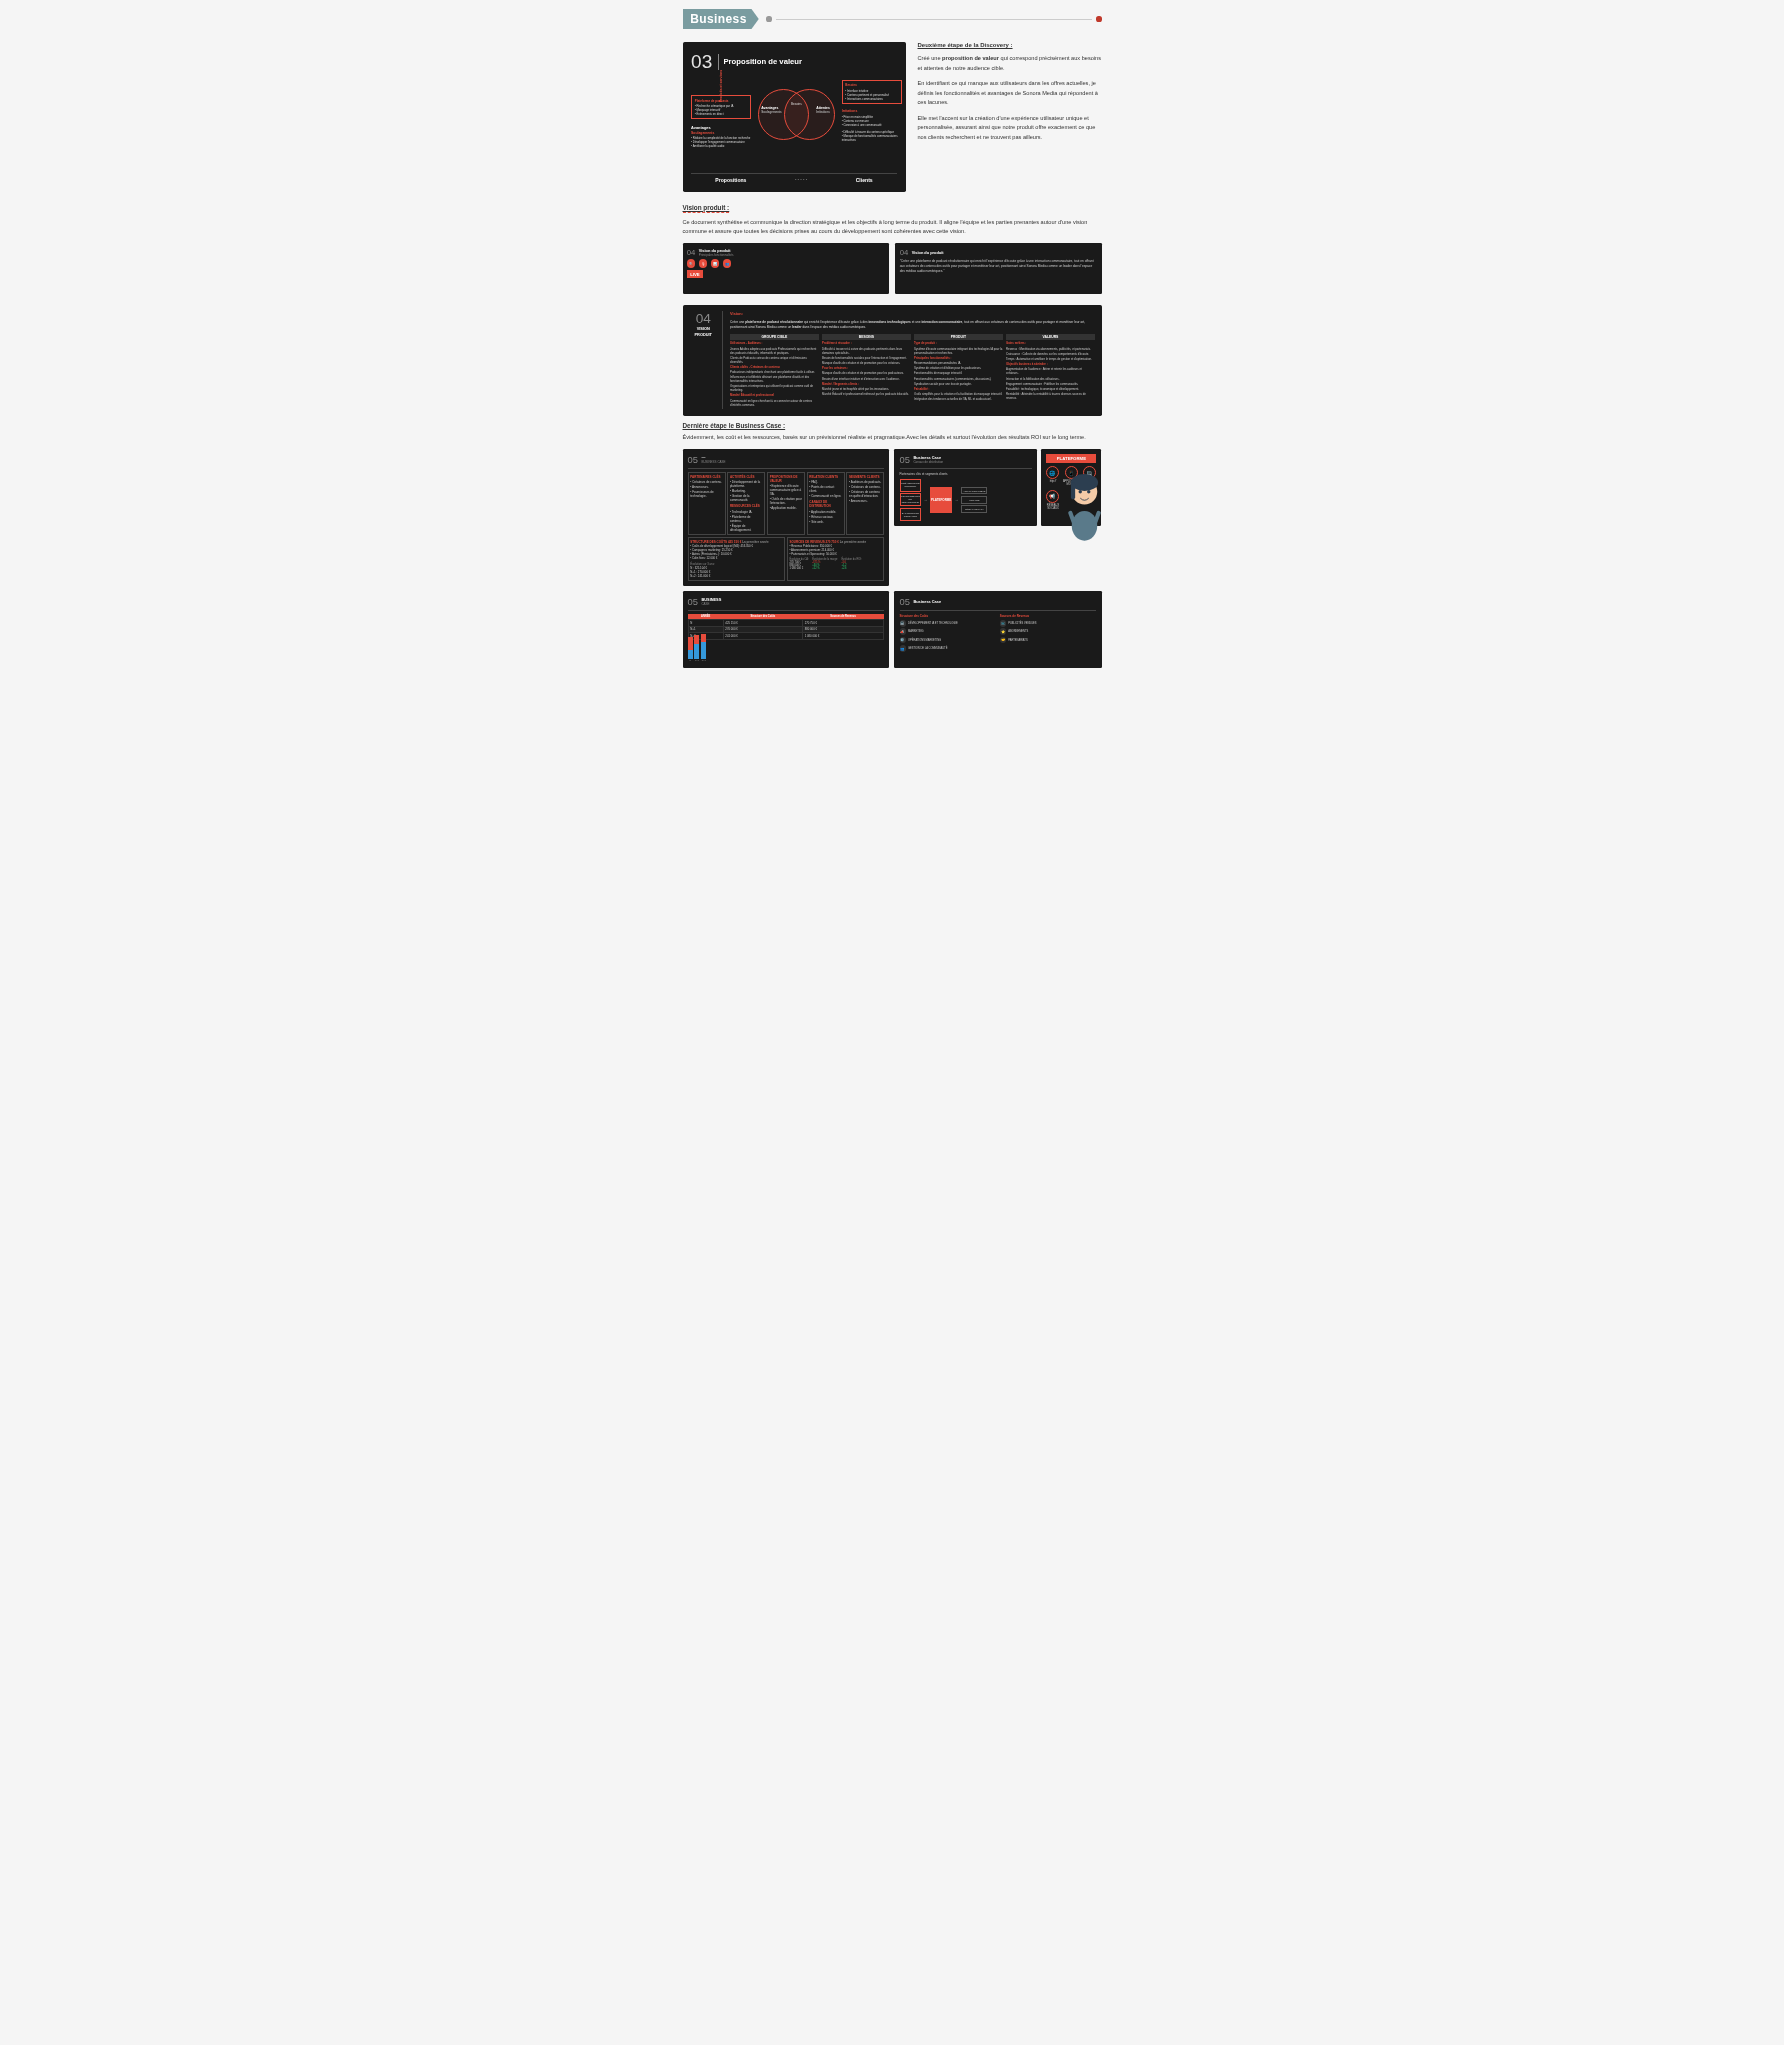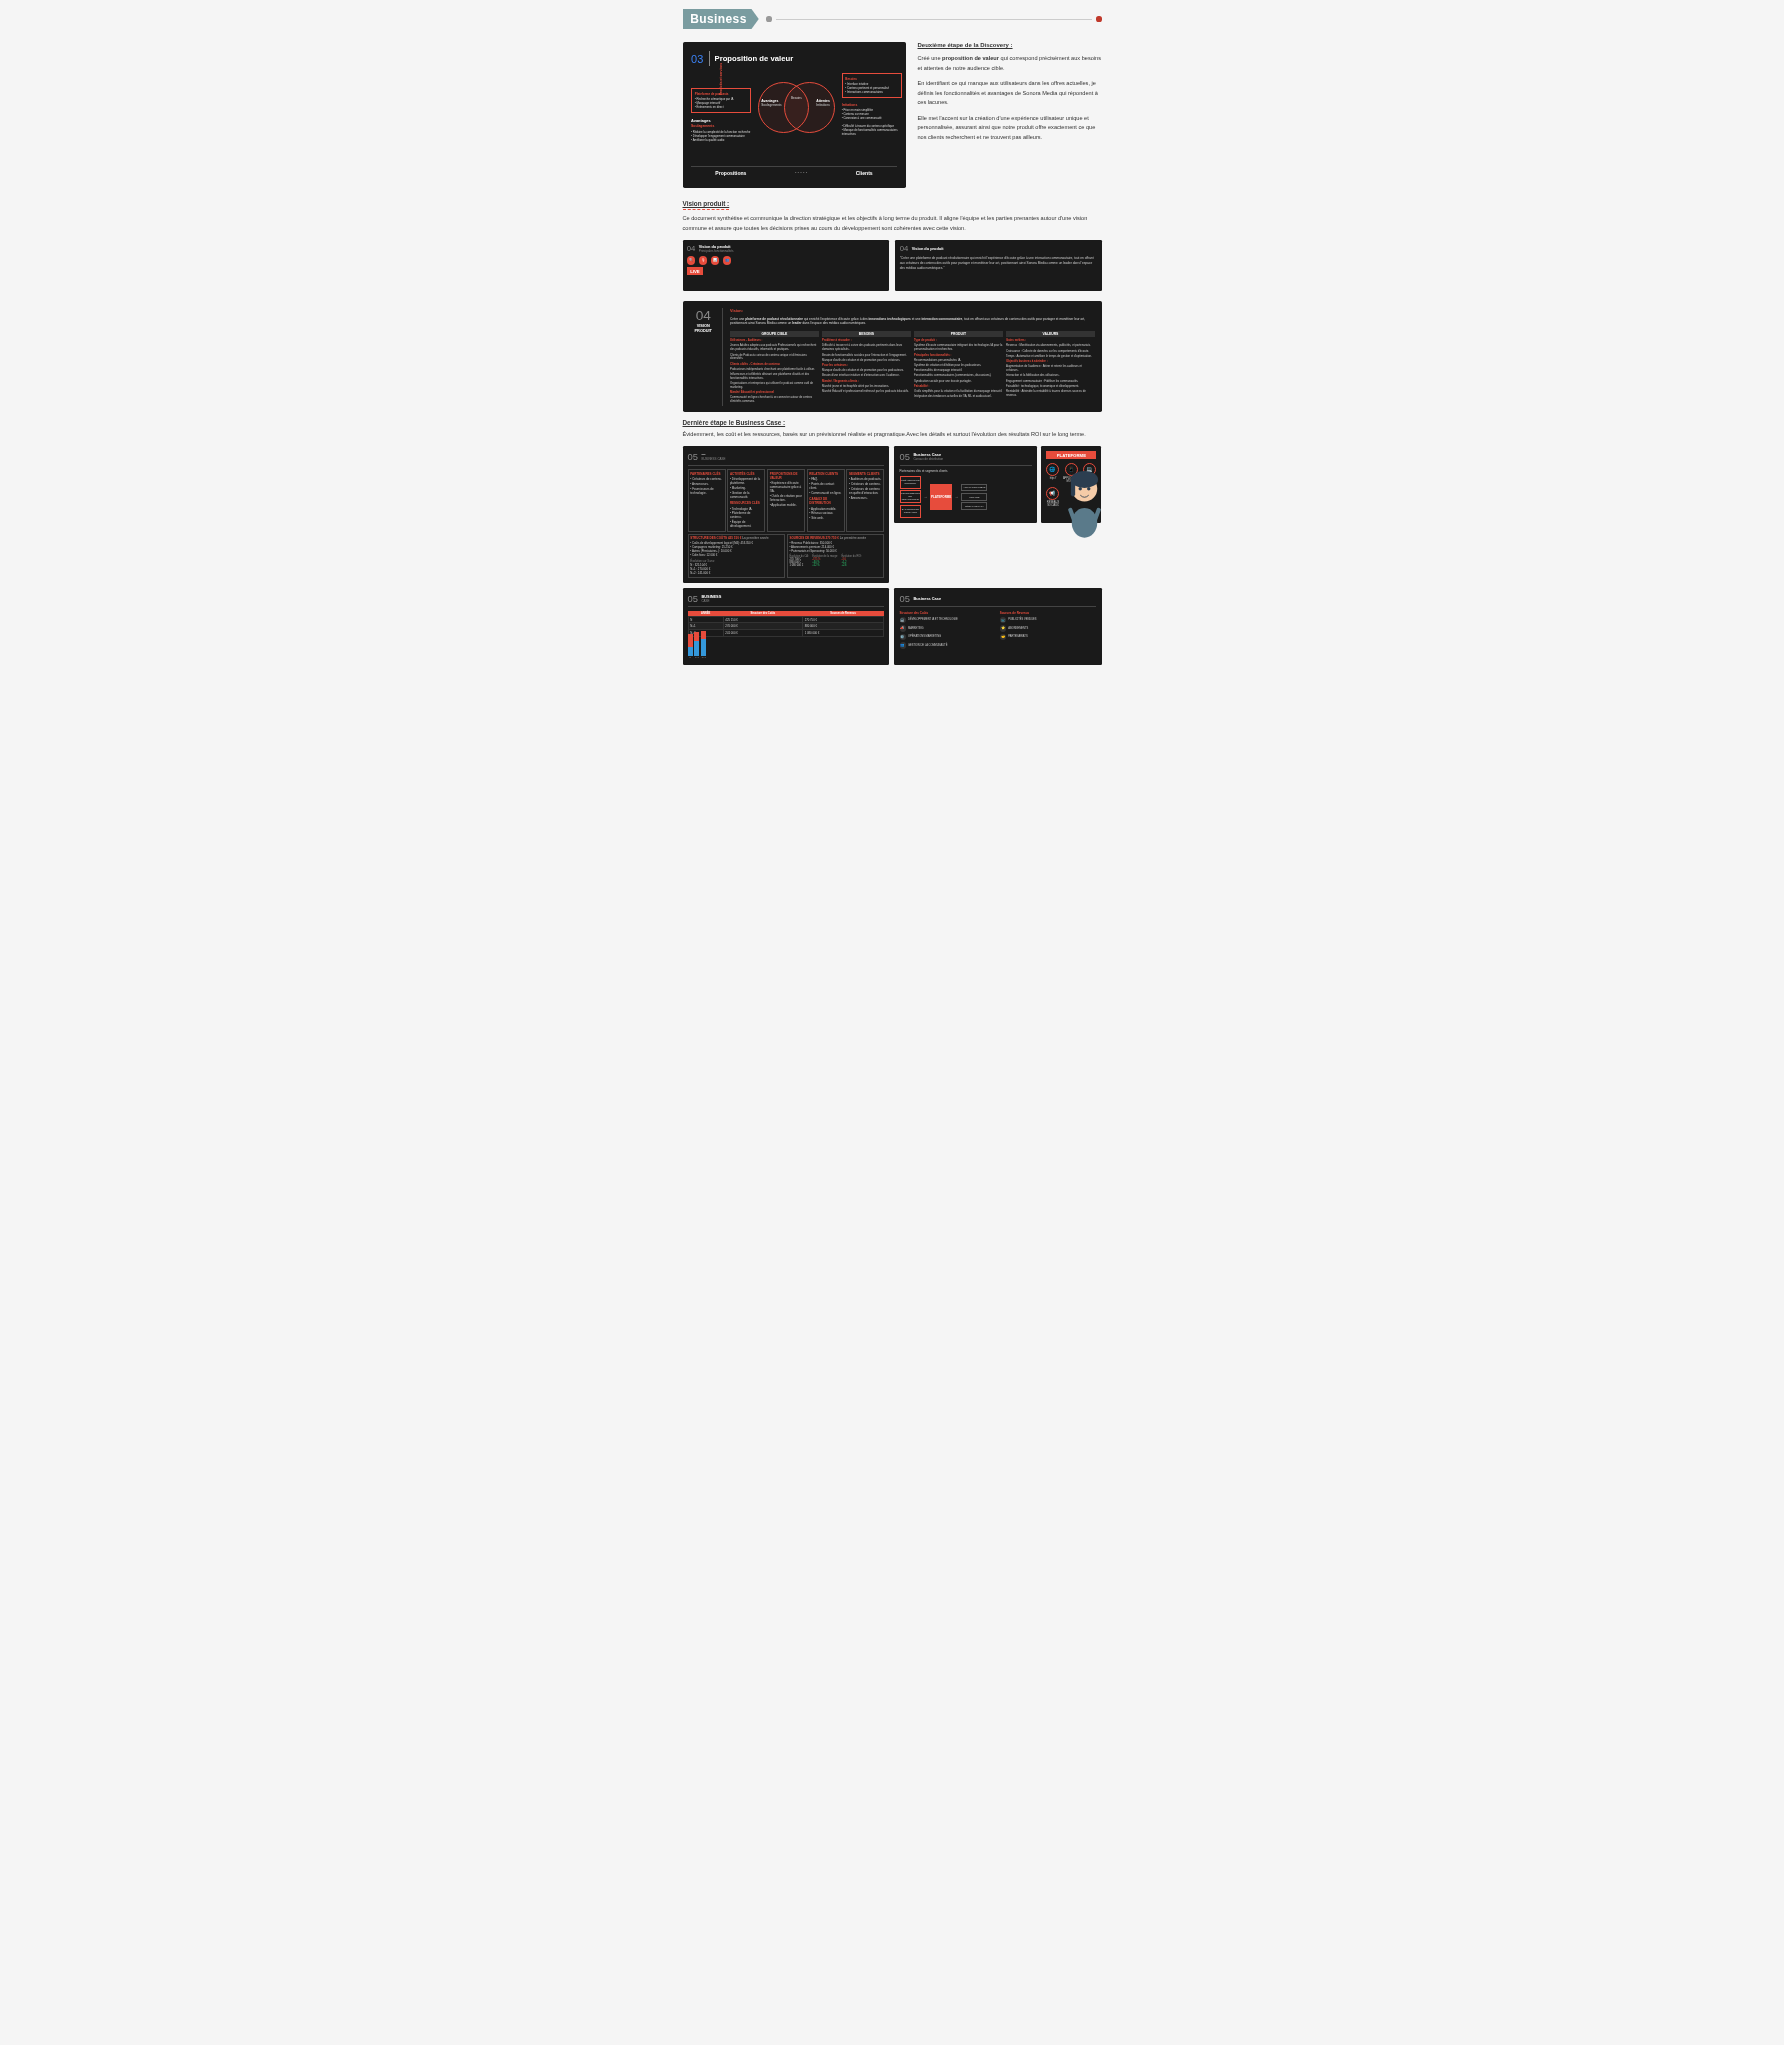--- a/index.html
+++ b/index.html
@@ -74,23 +74,23 @@
       width: 223px;
       min-height: 146px;
     }
 
     .slide-header {
       display: flex;
       align-items: center;
       margin-bottom: 6.8px;
     }
     .slide-number {
-      font-size: 11px;
+      font-size: 19px;
       font-weight: 300;
-      color: #3b82f6;
+      color: #e5e5e5;
       margin-right: 6px;
     }
     .slide-title {
       font-size: 7.7px;
       font-weight: 700;
       color: #fff;
     }
 
     .vp-footer {
       display: flex;

